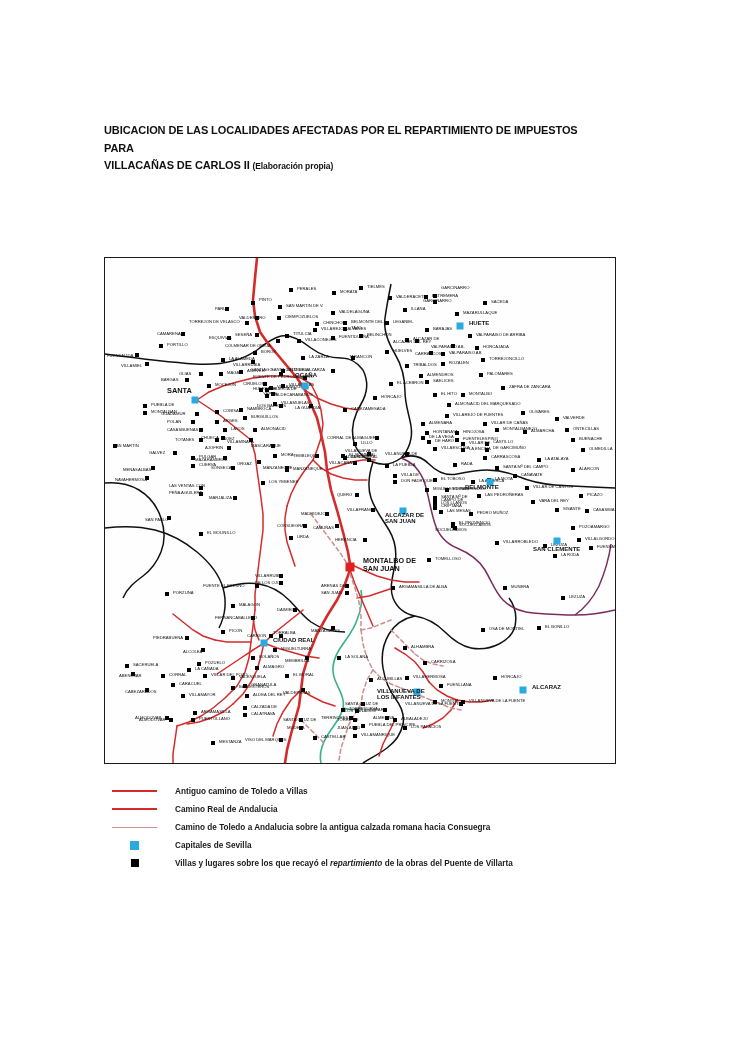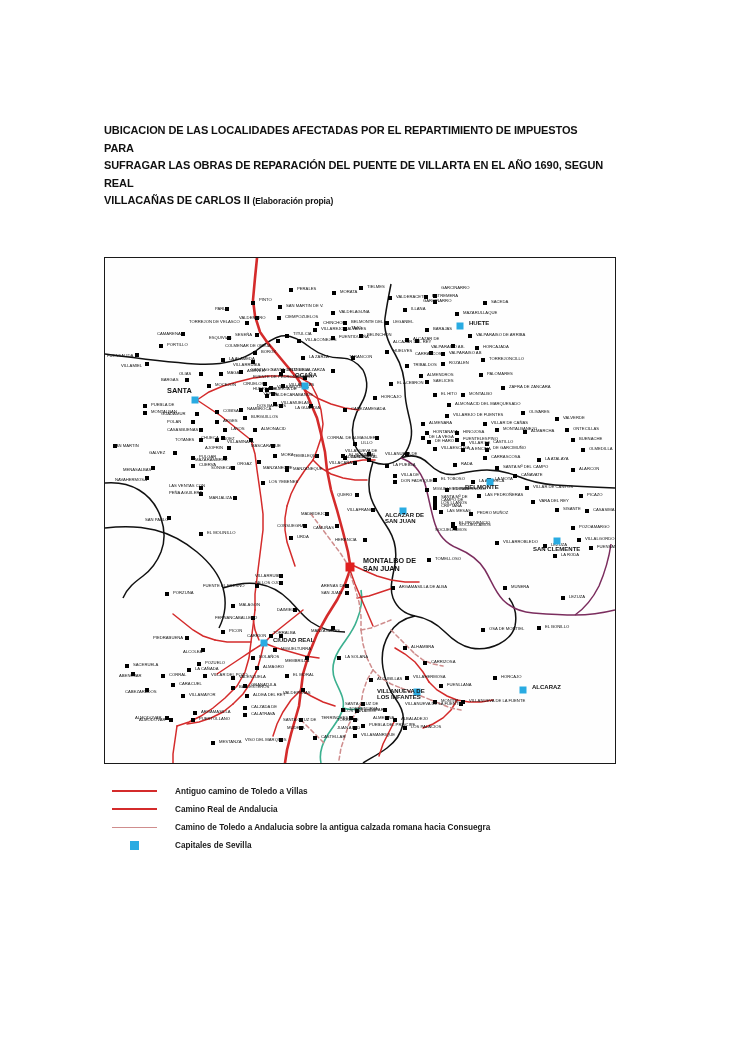--- a/index.html
+++ b/index.html
@@ -81,21 +81,20 @@
     font-weight:bold;
     color:#1a1a1a;
   }
   .leg-text i{ font-style:italic;}
 </style>
 </head>
 <body>
 
 <div id="title-block">
   <div>UBICACION DE LAS LOCALIDADES AFECTADAS POR EL REPARTIMIENTO DE IMPUESTOS PARA</div>
-  <div>SUFRAGAR LAS OBRAS DE REPARACIÓN DEL PUENTE DE VILLARTA EN EL AÑO 1690, SEGUN REAL</div>
   <div>
     <span>VILLACAÑAS DE CARLOS II</span>
     <span class="small">(Elaboración propia)</span>
   </div>
 </div>
 
 <div id="map-frame">
 
   <svg id="map-canvas" viewBox="0 0 510 505">
 
@@ -753,14 +752,20 @@
     <div class="leg-text">Camino de Toledo a Andalucia sobre la antigua calzada romana hacia Consuegra</div>
   </div>
 
   <div class="leg-row">
     <div class="leg-swatch">
         <div class="leg-box"></div>
       </div>
     <div class="leg-text">Capitales de Sevilla</div>
   </div>
 
+  <div class="leg-row">
+    <div class="leg-swatch">
+        <div class="leg-box blk"></div>
+      </div>
+    <div class="leg-text"><span>Villas y lugares sobre los que recayó el </span><i>repartimiento</i><span> de la obras del Puente de Villarta</span></div>
+  </div>
 
 </div>
 
 </body></html>

